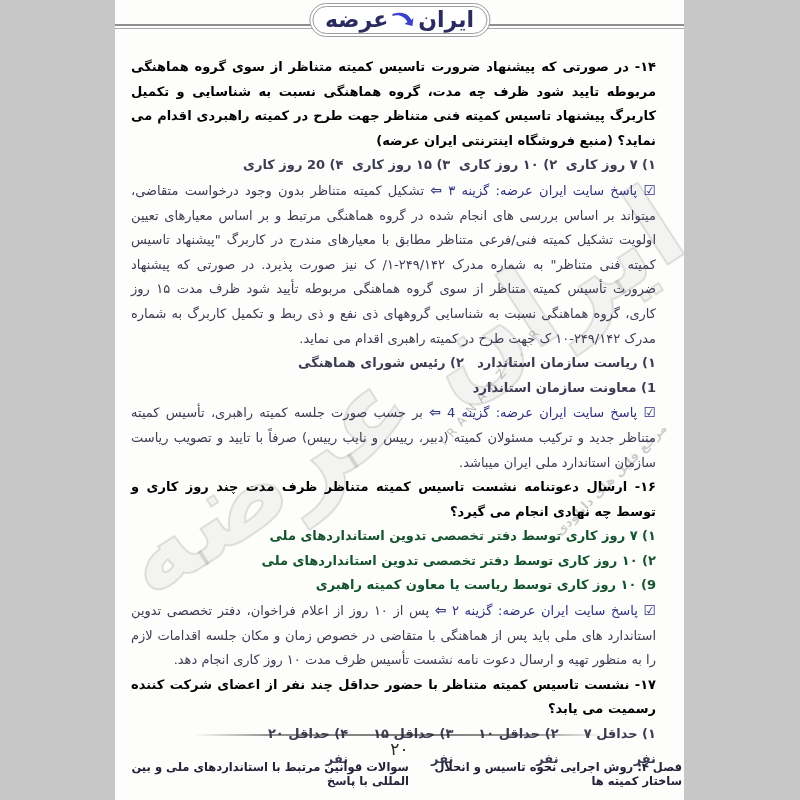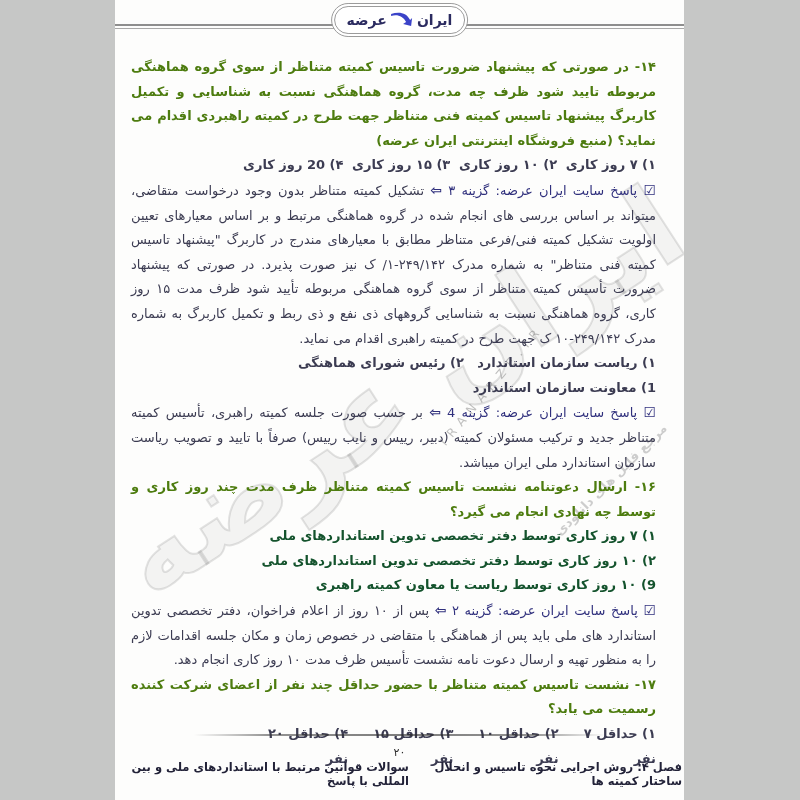--- a/index.html
+++ b/index.html
@@ -38,31 +38,31 @@
     border-top:2px solid #8e8e8e; border-bottom:1px solid #a8a8a8;
   }
   .logo {
     position:absolute; left:50%; top:3px; transform:translateX(-50%);
     background:#fff; border:1px solid #9b9b9b; border-radius:17px; padding:2px;
   }
   .logo-inner {
     direction:rtl; display:flex; align-items:center; gap:2px;
     border:1px solid #9b9b9b; border-radius:14px; padding:3px 12px; background:#fff;
   }
-  .logo-txt { font-size:14px; font-weight:700; color:#2b2b60; line-height:20px; }
+  .logo-txt { font-size:22px; font-weight:700; color:#2b2b60; line-height:20px; }
   .logo-arrow { width:26px; height:20px; }
 
   
   .content {
     position:relative; z-index:1; direction:rtl;
     padding:9px 28px 0 16px;
     color:#3c3c52; font-size:13px; line-height:24.6px;
   }
   .q {
-    font-weight:700; color:#4d7c0f;
+    font-weight:700; color:#000000;
     text-align:justify; text-align-last:right;
   }
   .ans { text-align:justify; text-align-last:right; }
   .ans-lead { font-weight:400; color:#30307d; }
   .ans-arrow { font-weight:700; color:#30307d; font-size:14px; }
   .chk { color:#30307d; font-size:14px; font-weight:700; }
 
   .opt-row {
     display:flex; direction:rtl; justify-content:space-between;
     padding-left:112px; color:#3c3c52; font-weight:700;
@@ -72,21 +72,21 @@
     color:#3c3c52; font-weight:700;
   }
   .opt-lines div { text-align:right; color:#14532d; font-weight:700; }
 
   
   .footer { position:absolute; left:0; right:0; bottom:0; height:66px; z-index:2; }
   .f-rule {
     width:412px; height:2px; margin:0 auto;
     background:linear-gradient(90deg, rgba(0,0,0,0) 0%, rgba(60,60,60,0.55) 18%, rgba(40,40,40,0.6) 50%, rgba(60,60,60,0.55) 82%, rgba(0,0,0,0) 100%);
   }
-  .f-page { text-align:center; font-size:11px; color:#2b2b2b; letter-spacing:3px; margin-top:10px; }
+  .f-page { text-align:center; font-size:17px; color:#2b2b2b; letter-spacing:3px; margin-top:3px; }
   .f-row {
     display:flex; direction:rtl; justify-content:space-between;
     padding:1px 2px 0 4px; font-size:11.5px; font-weight:700; color:#222238;
   }
 </style>
 </head>
 <body>
 
 <div class="stage">
   <div class="paper">

